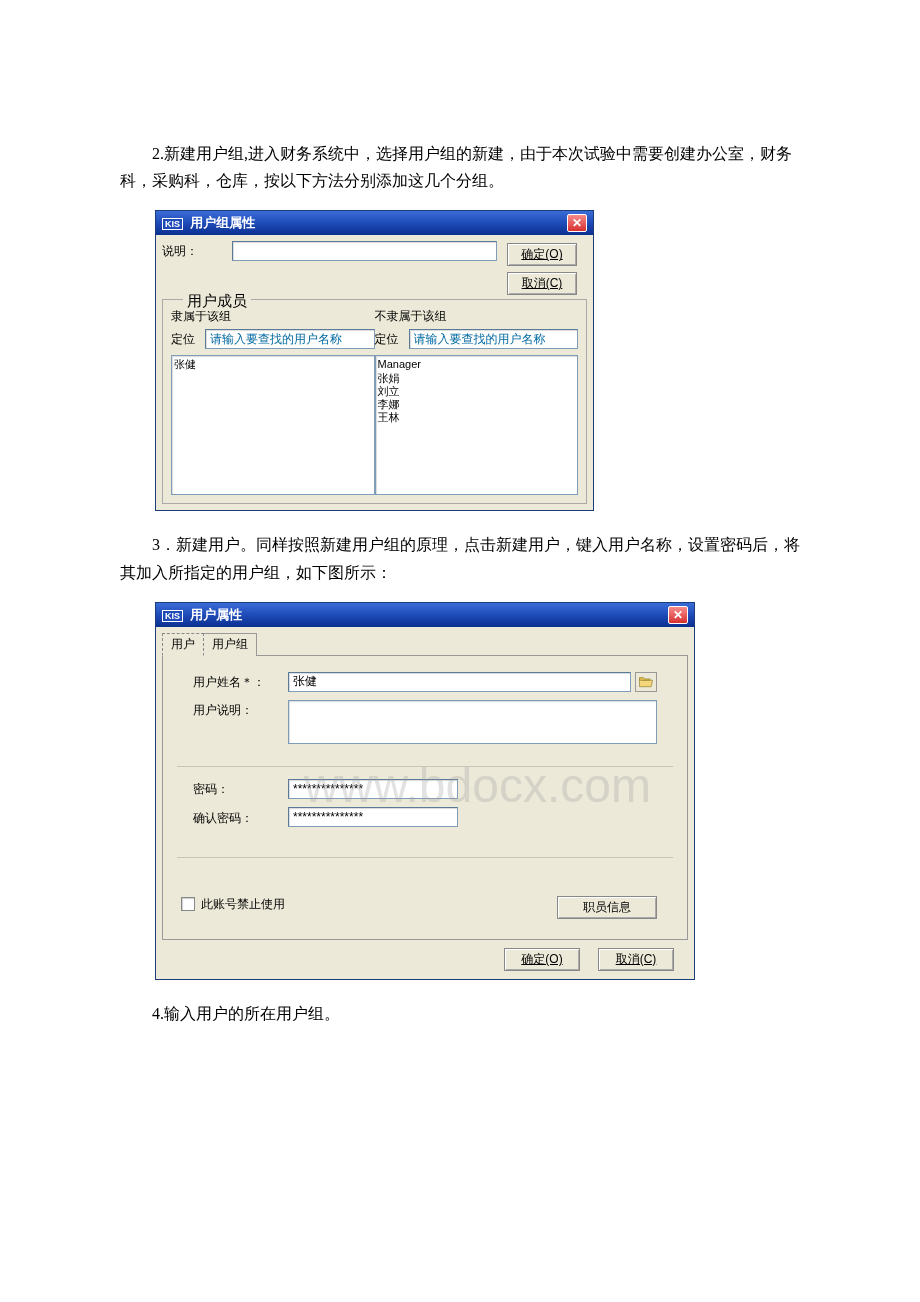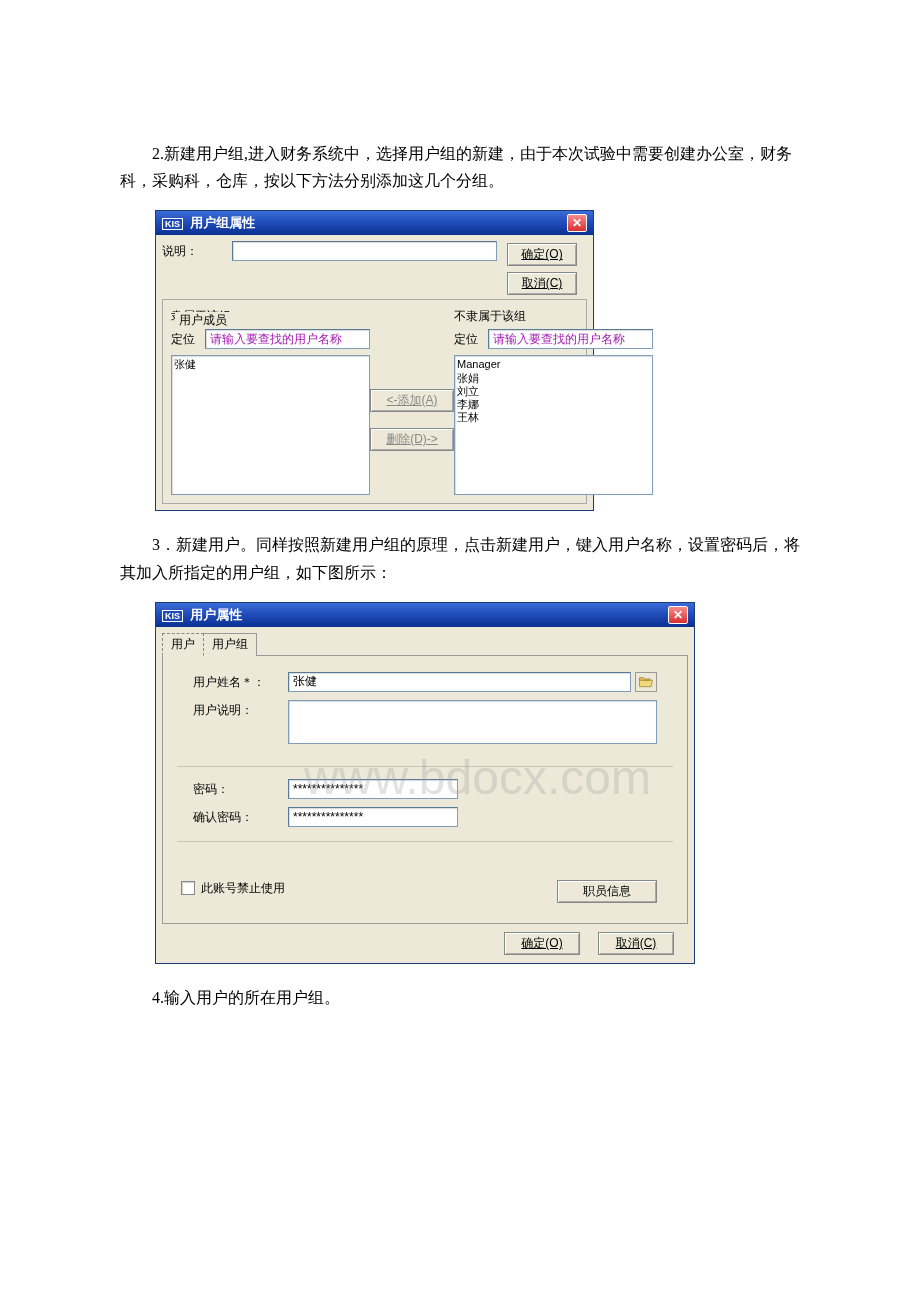--- a/index.html
+++ b/index.html
@@ -80,38 +80,37 @@
     .form-label { width: 70px; flex-shrink: 0; }
     .fieldset-like {
       border: 1px solid #aaa;
       margin-top: 4px;
       padding: 8px;
       position: relative;
     }
     .fieldset-legend {
       position: absolute;
       top: -8px;
-      left: 12px;
+      left: 20px;
       background: #ece9d8;
       padding: 0 4px;
-      font-size: 12px;
-      margin-top: 20px;
+      font-size: 15px;
     }
     .columns { display: flex; }
     .col { flex: 1; }
     .listbox {
       border: 1px solid #7f9db9;
       background: #fff;
       height: 140px;
       overflow: auto;
       padding: 2px;
       box-shadow: inset 1px 1px 1px rgba(0,0,0,0.15);
     }
     .list-item { line-height: 1.2; font-size: 11px; }
-    .placeholder-text { color: #a21caf; }
+    .placeholder-text { color: #0369a1; }
     .tabs { display: flex; padding-top: 2px; }
     .tab {
       border: 1px solid #999;
       border-bottom: none;
       padding: 2px 8px;
       background: #ece9d8;
       font-size: 12px;
       margin-right: -1px;
       cursor: pointer;
       position: relative;
@@ -204,24 +203,20 @@
         <div class="columns">
           <div class="col">
             <div>隶属于该组</div>
             <div class="form-row" style="margin-top:4px;">
               <span style="width:34px;">定位</span>
               <input class="text-input inset placeholder-text" style="flex: 1 1 0%;" value="请输入要查找的用户名称">
             </div>
             <div class="listbox">
               <div class="list-item">张健</div>
             </div>
-          </div>
-          <div style="width:90px; display:flex; flex-direction:column; justify-content:center; gap:16px; align-items:center; padding-top:36px;">
-            <div class="win-btn disabled" style="width:84px;"><u>&lt;-添加(A)</u></div>
-            <div class="win-btn disabled" style="width:84px;"><u>删除(D)-&gt;</u></div>
           </div>
           <div class="col">
             <div>不隶属于该组</div>
             <div class="form-row" style="margin-top:4px;">
               <span style="width:34px;">定位</span>
               <input class="text-input inset placeholder-text" style="flex: 1 1 0%;" value="请输入要查找的用户名称">
             </div>
             <div class="listbox">
               <div class="list-item">Manager</div>
               <div class="list-item">张娟</div>
@@ -268,21 +263,21 @@
           <div class="d2-row">
             <span class="d2-label">用户说明：</span>
             <div class="textarea"></div>
           </div>
         </div>
         <div style="padding: 12px 16px 14px 16px; border-bottom:1px solid #c8c4b8;">
           <div class="d2-row" style="align-items:center;">
             <span class="d2-label">密码：</span>
             <input class="text-input inset" style="width: 170px;" value="***************">
           </div>
-          <div class="d2-row" style="align-items:center; margin-bottom:0;">
+          <div class="d2-row" style="align-items:flex-end; margin-bottom:16px;">
             <span class="d2-label">确认密码：</span>
             <input class="text-input inset" style="width: 170px;" value="***************">
           </div>
         </div>
         <div style="padding: 38px 16px 8px 4px; display:flex; justify-content:space-between; align-items:flex-start;">
           <div class="chk">
             <span class="chk-box"></span>
             <span>此账号禁止使用</span>
           </div>
           <div class="win-btn" style="width:100px;margin-left:40px;">职员信息</div>

